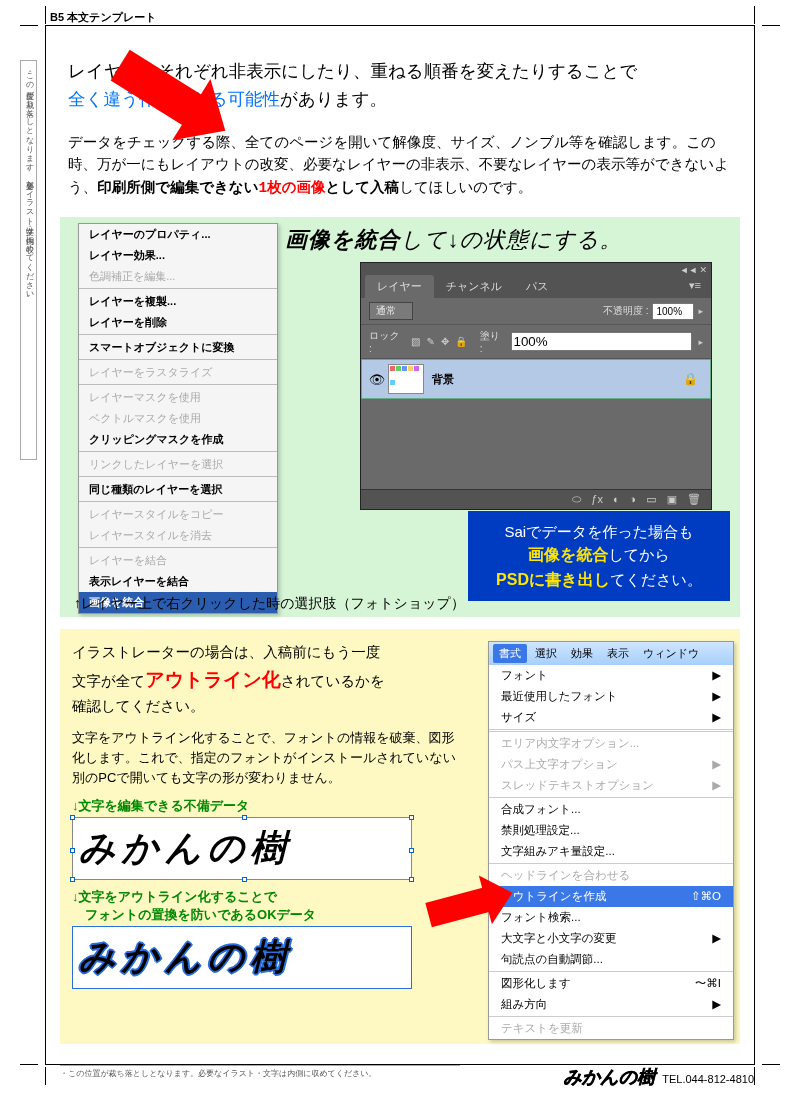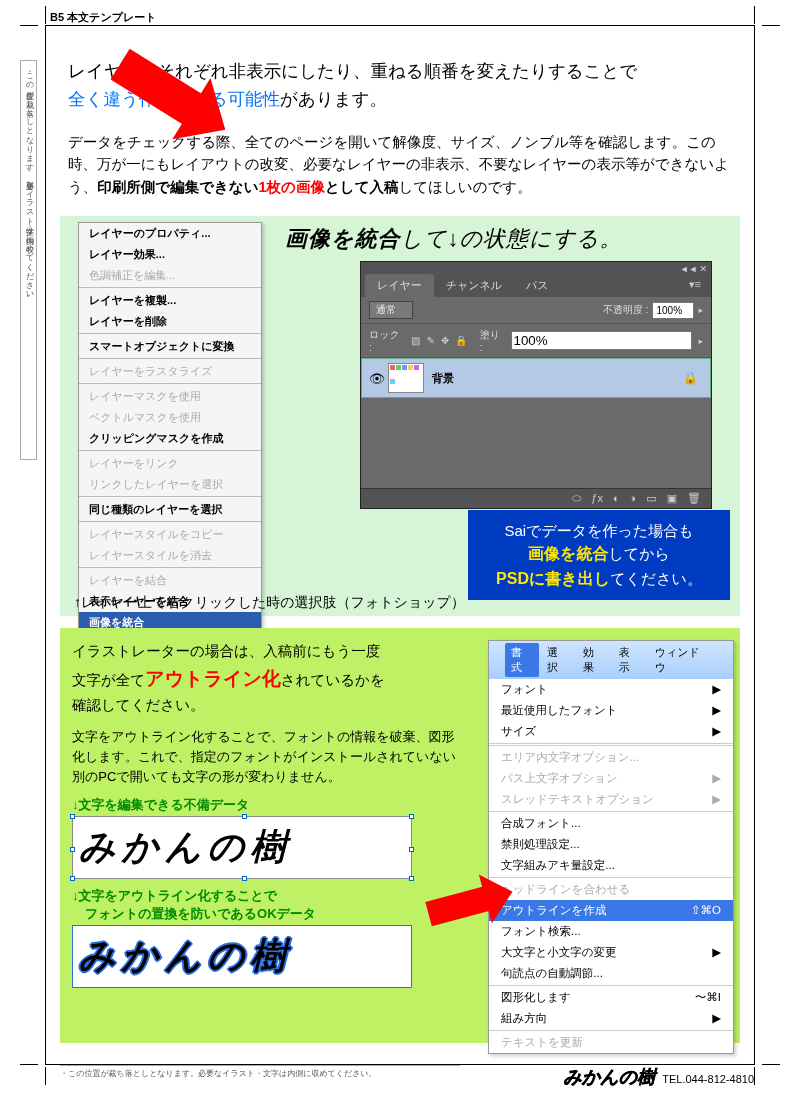--- a/index.html
+++ b/index.html
@@ -37,33 +37,33 @@
     height: 400px;
   }
   .content {
     position: absolute;
     top: 45px; left: 60px;
     width: 680px;
   }
   .intro-1 { font-size: 17.5px; line-height: 1.6; padding: 12px 8px 8px; }
   .blue { color: #0072ff; }
   .intro-2 { font-size: 14.5px; line-height: 1.55; padding: 10px 8px 18px; }
-  .red { color: #ff0000; font-weight: bold; }
+  .red { color: #ff0000; font-weight: bold; font-family: Liberation Mono, monospace; }
   .bold { font-weight: bold; }
 
   .green-box {
     background: #d6f5d6;
     padding: 5px 10px 8px;
     position: relative;
     height: 400px;
   }
   .ps-menu {
     position: absolute;
     top: 6px; left: 18px;
-    width: 184px;
+    width: 200px;
     background: #f5f5f5;
     border: 1px solid #999;
     font-size: 11px;
     box-shadow: 2px 2px 4px rgba(0,0,0,0.2);
   }
   .ps-menu div { padding: 2.5px 10px; border-bottom: 1px solid transparent; }
   .ps-menu .sep { border-top: 1px solid #bbb; height: 0; padding: 0; margin: 1px 0; }
   .ps-menu .disabled { color: #aaa; }
   .ps-menu .highlight { background: #2a5db0; color: #fff; }
   .ps-menu .bolditem { font-weight: bold; }
@@ -131,21 +131,21 @@
   }
   .blue-callout .yellow { color: #ffe600; font-weight: bold; font-size:16px; }
 
   .caption1 {
     position: absolute;
     bottom: 4px; left: 14px;
     font-size: 14px;
   }
 
   .pink-box {
-    background: #bef264;
+    background: #fef9c3;
     margin-top: 12px;
     padding: 12px 10px 14px 12px;
     position: relative;
     height: 415px;
   }
   .pink-left {
     width: 388px;
   }
   .pl-intro { font-size: 14.5px; line-height:1.6; }
   .big-red { color:#ff0000; font-weight:bold; font-size:19px; }
@@ -177,21 +177,21 @@
     position:absolute;
     top:12px; right:6px;
     width:246px;
     font-size:11.5px;
     background:#fff;
     border:1px solid #999;
     box-shadow: 2px 2px 4px rgba(0,0,0,0.2);
   }
   .ai-menubar {
     background: linear-gradient(#cfe5ff,#a7cffc);
-    display:flex; gap:2px; padding:2px 16px;
+    display:flex; gap:2px; padding:2px 4px;
     font-size:11px;
   }
   .ai-menubar span { padding:2px 6px; }
   .ai-menubar .sel { background:#3a78e7; color:#fff; border-radius:2px; }
   .ai-item { display:flex; justify-content:space-between; padding:3px 12px; }
   .ai-item.dis { color:#aaa; }
   .ai-sep { border-top:1px solid #ccc; margin:1px 0; }
   .ai-item.hl { background:#3a78e7; color:#fff;gap:48px; }
   .ai-arrow { color:inherit; }
 
@@ -266,21 +266,20 @@
       <div class="bolditem">レイヤーを削除</div>
       <div class="sep"></div>
       <div class="bolditem">スマートオブジェクトに変換</div>
       <div class="sep"></div>
       <div class="disabled">レイヤーをラスタライズ</div>
       <div class="sep"></div>
       <div class="disabled">レイヤーマスクを使用</div>
       <div class="disabled">ベクトルマスクを使用</div>
       <div class="bolditem">クリッピングマスクを作成</div>
       <div class="sep"></div>
-      <div class="disabled">レイヤーをリンク</div>
       <div class="disabled">リンクしたレイヤーを選択</div>
       <div class="sep"></div>
       <div class="bolditem">同じ種類のレイヤーを選択</div>
       <div class="sep"></div>
       <div class="disabled">レイヤースタイルをコピー</div>
       <div class="disabled">レイヤースタイルを消去</div>
       <div class="sep"></div>
       <div class="disabled">レイヤーを結合</div>
       <div class="bolditem">表示レイヤーを結合</div>
       <div class="highlight bolditem">画像を統合</div>

